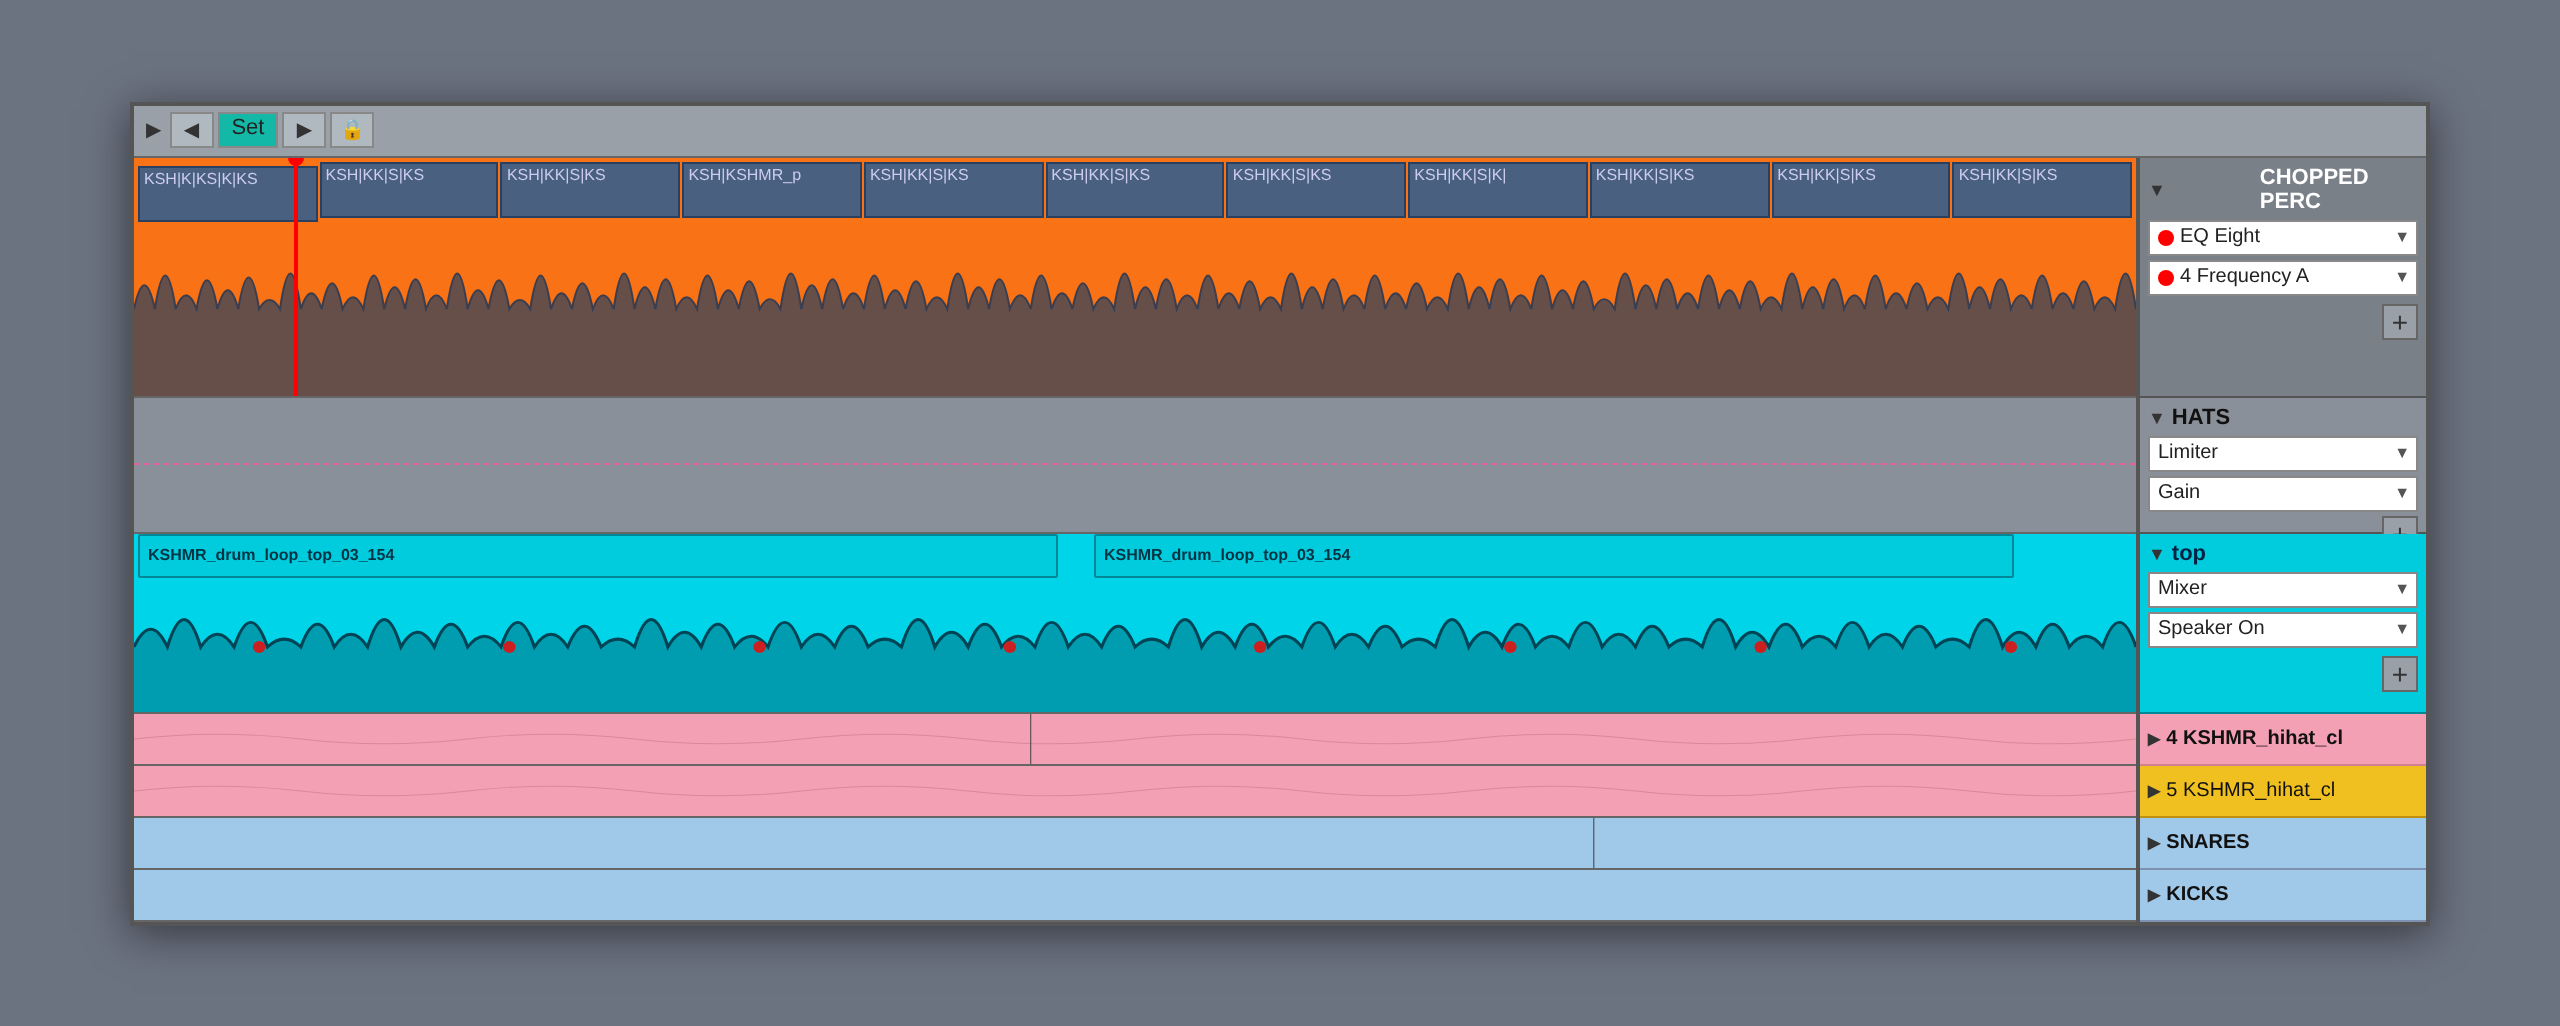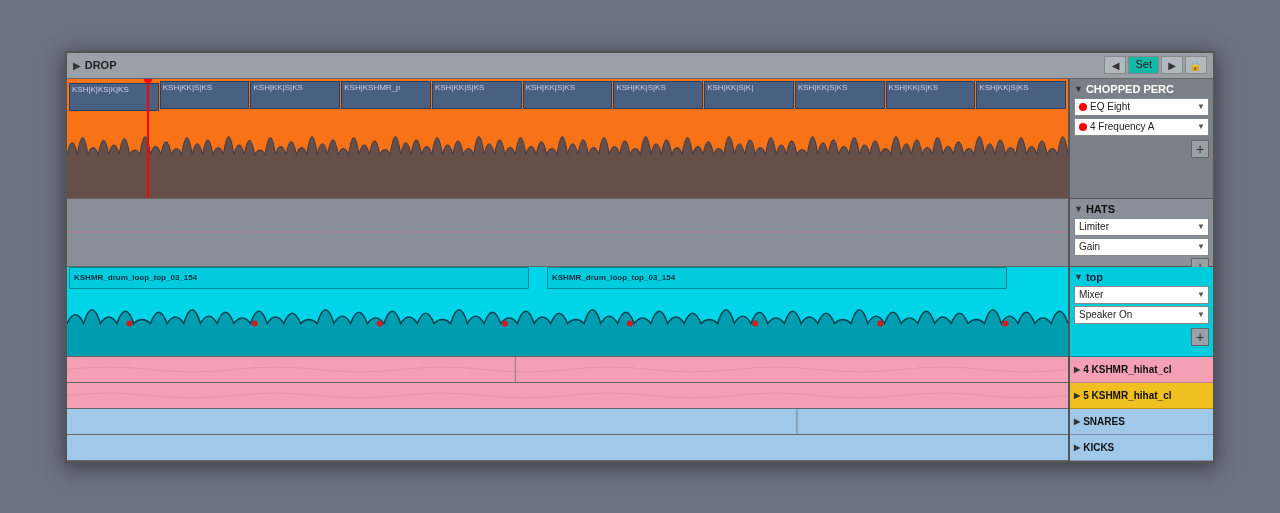--- a/index.html
+++ b/index.html
@@ -269,21 +269,20 @@
       height: 100%;
     }
   </style>
 </head>
 <body>
 
 <div class="daw-container">
 
   <div class="top-bar">
     <span class="play-icon">▶</span>
-    <span class="top-bar-title">DROP</span>
     <div class="top-bar-controls">
       <div class="top-bar-btn">◀</div>
       <div class="set-btn">Set</div>
       <div class="top-bar-btn">▶</div>
       <div class="top-bar-btn">🔒</div>
     </div>
   </div>
 
   <div class="main-area">
 
@@ -392,21 +391,21 @@
         </div>
       </div>
 
     </div>
 
     <div class="sidebar">
 
       <div class="sidebar-chopped">
         <div class="sidebar-section-title">
           <span class="triangle">▼</span>
-          <span style="color:#fff;font-weight:bold;font-size:11px;">CHOPPED PERC</span>
+          <span style="color:#fff;font-weight:bold;font-size:11px;margin-left:44px;">CHOPPED PERC</span>
         </div>
         <div style="position:relative;margin-bottom:2px;">
           <div class="sidebar-dropdown">
             <span style="display:inline-block;width:8px;height:8px;background:red;border-radius:50%;margin-right:3px;"></span>
             <span>EQ Eight</span>
             <span class="dropdown-arrow">▼</span>
           </div>
         </div>
         <div style="position:relative;margin-bottom:2px;">
           <div class="sidebar-dropdown">
@@ -464,21 +463,21 @@
         </div>
       </div>
 
       <div class="sidebar-track sidebar-track-4">
         <span class="play-tri">▶</span>
         <span style="font-size:10px;font-weight:bold;white-space:nowrap;overflow:hidden;">4 KSHMR_hihat_cl</span>
       </div>
 
       <div class="sidebar-track sidebar-track-5">
         <span class="play-tri">▶</span>
-        <span style="font-size:10px;font-weight:bold;white-space:nowrap;overflow:hidden;">5 KSHMR_hihat_cl</span>
+        <span style="font-size:10px;font-weight:normal;white-space:nowrap;overflow:hidden;">5 KSHMR_hihat_cl</span>
       </div>
 
       <div class="sidebar-track sidebar-track-snares">
         <span class="play-tri">▶</span>
         <span style="font-size:10px;font-weight:bold;">SNARES</span>
       </div>
 
       <div class="sidebar-track sidebar-track-kicks">
         <span class="play-tri">▶</span>
         <span style="font-size:10px;font-weight:bold;">KICKS</span>

